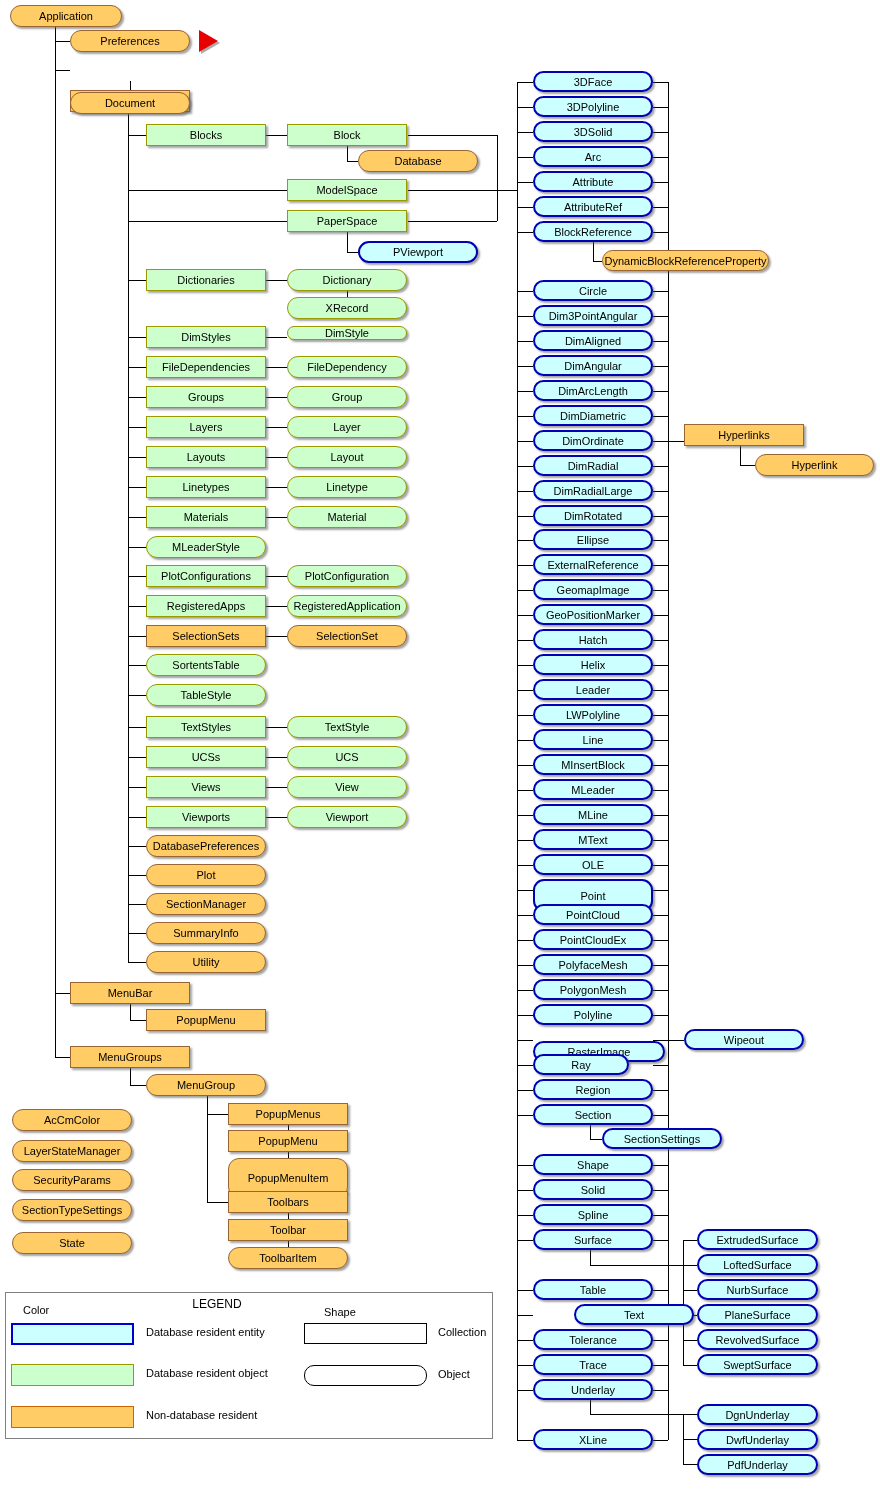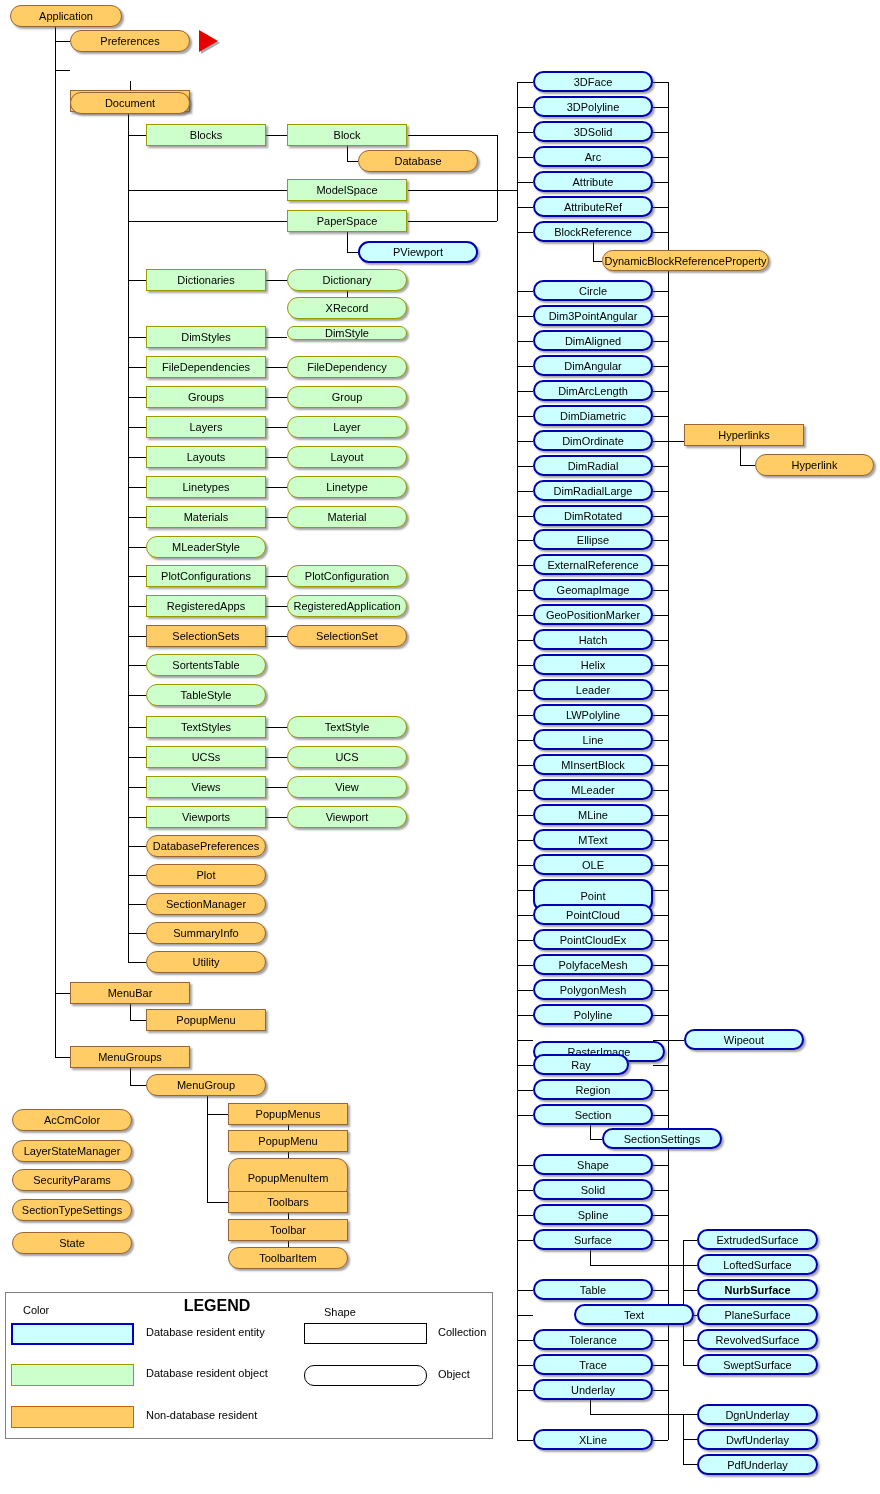--- a/index.html
+++ b/index.html
@@ -14,21 +14,21 @@
   .entity{background:#CCFFFF;border:2px solid #0000B4;}
   .object{background:#CCFFCC;border:1px solid #999900;}
   .nondb{background:#FFCC66;border:1px solid #996633;}
   .arrow{position:absolute;z-index:3;width:0;height:0;
          border-top:11px solid transparent;border-bottom:11px solid transparent;
          border-left:19px solid #E60000;filter:drop-shadow(2px 2px 0 #AAAAAA);}
   
   .legend{position:absolute;left:5px;top:1292px;width:488px;height:147px;z-index:2;
           border:1px solid #808080;background:#FFFFFF;box-sizing:border-box;}
   .legend .title{position:absolute;left:91px;top:4px;width:240px;text-align:center;
-                 font-size:16px;font-weight:bold;}
+                 font-size:12px;font-weight:normal;}
   .legend .colhead{position:absolute;left:17px;top:11px;font-size:11px;}
   .legend .shapehead{position:absolute;left:318px;top:13px;font-size:11px;}
   .legend .swatch{position:absolute;left:5px;width:123px;height:22px;box-sizing:border-box;}
   .legend .sw-entity{top:30px;background:#CCFFFF;border:2px solid #0000CC;}
   .legend .sw-object{top:71px;background:#CCFFCC;border:1px solid #999900;}
   .legend .sw-nondb{top:113px;background:#FFCC66;border:1px solid #CC6600;}
   .legend .sw-label{position:absolute;left:140px;font-size:11px;}
   .legend .shape-sample{position:absolute;left:298px;width:123px;height:21px;
                         border:1px solid #000;box-sizing:border-box;background:#fff;}
   .legend .sh-collection{top:30px;}
@@ -358,21 +358,21 @@
     <div class="node entity round" style="left: 533px; top: 1054px; width: 96px; height: 21px;">Ray</div>
     <div class="node entity round" style="left: 533px; top: 1079px; width: 120px; height: 21px;">Region</div>
     <div class="node entity round" style="left: 533px; top: 1104px; width: 120px; height: 21px;">Section</div>
     <div class="node entity round" style="left: 602px; top: 1128px; width: 120px; height: 21px;">SectionSettings</div>
     <div class="node entity round" style="left: 533px; top: 1154px; width: 120px; height: 21px;">Shape</div>
     <div class="node entity round" style="left: 533px; top: 1179px; width: 120px; height: 21px;">Solid</div>
     <div class="node entity round" style="left: 533px; top: 1204px; width: 120px; height: 21px;">Spline</div>
     <div class="node entity round" style="left: 533px; top: 1229px; width: 120px; height: 21px;">Surface</div>
     <div class="node entity round" style="left: 697px; top: 1229px; width: 121px; height: 21px;">ExtrudedSurface</div>
     <div class="node entity round" style="left: 697px; top: 1254px; width: 121px; height: 21px;">LoftedSurface</div>
-    <div class="node entity round" style="left: 697px; top: 1279px; width: 121px; height: 21px; font-weight: bold;">NurbSurface</div>
+    <div class="node entity round" style="left: 697px; top: 1279px; width: 121px; height: 21px;">NurbSurface</div>
     <div class="node entity round" style="left: 697px; top: 1304px; width: 121px; height: 21px;">PlaneSurface</div>
     <div class="node entity round" style="left: 697px; top: 1329px; width: 121px; height: 21px;">RevolvedSurface</div>
     <div class="node entity round" style="left: 697px; top: 1354px; width: 121px; height: 21px;">SweptSurface</div>
     <div class="node entity round" style="left: 533px; top: 1279px; width: 120px; height: 21px;">Table</div>
     <div class="node entity round" style="left: 533px; top: 1304px; width: 120px; height: 21px; margin-left: 41px;">Text</div>
     <div class="node entity round" style="left: 533px; top: 1329px; width: 120px; height: 21px;">Tolerance</div>
     <div class="node entity round" style="left: 533px; top: 1354px; width: 120px; height: 21px;">Trace</div>
     <div class="node entity round" style="left: 533px; top: 1379px; width: 120px; height: 21px;">Underlay</div>
     <div class="node entity round" style="left: 697px; top: 1404px; width: 121px; height: 21px;">DgnUnderlay</div>
     <div class="node entity round" style="left: 697px; top: 1429px; width: 121px; height: 21px;">DwfUnderlay</div>

